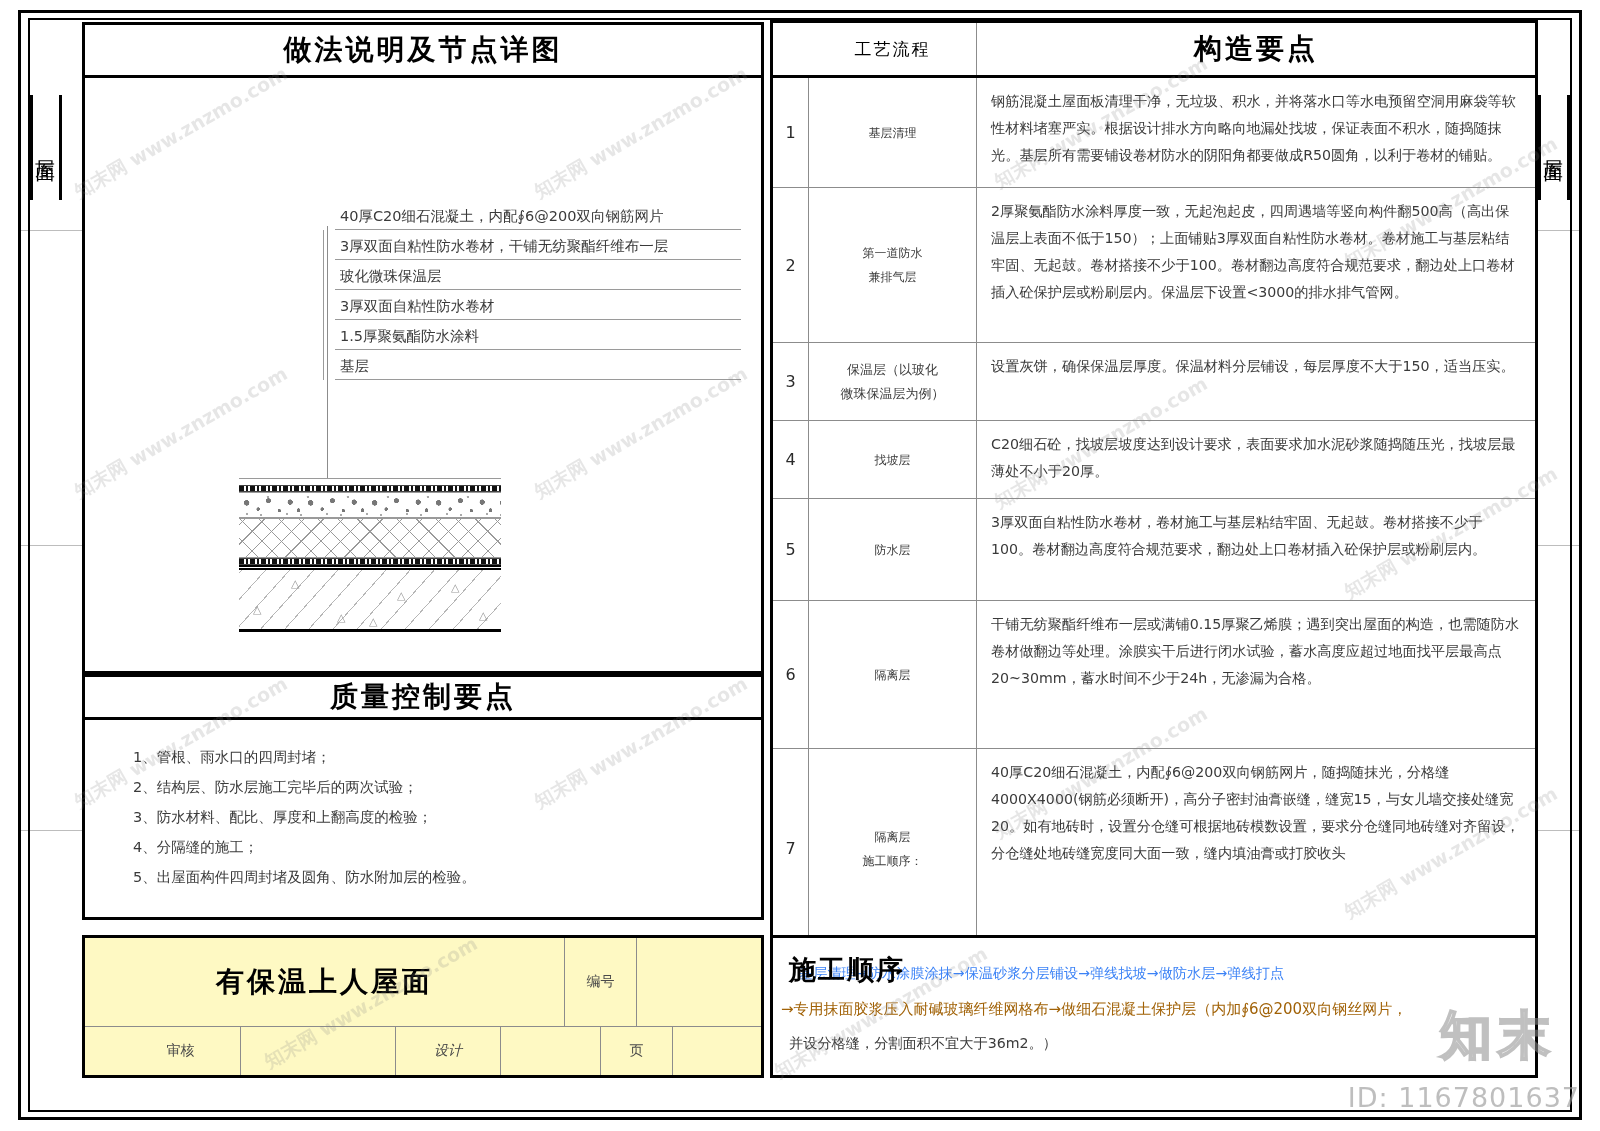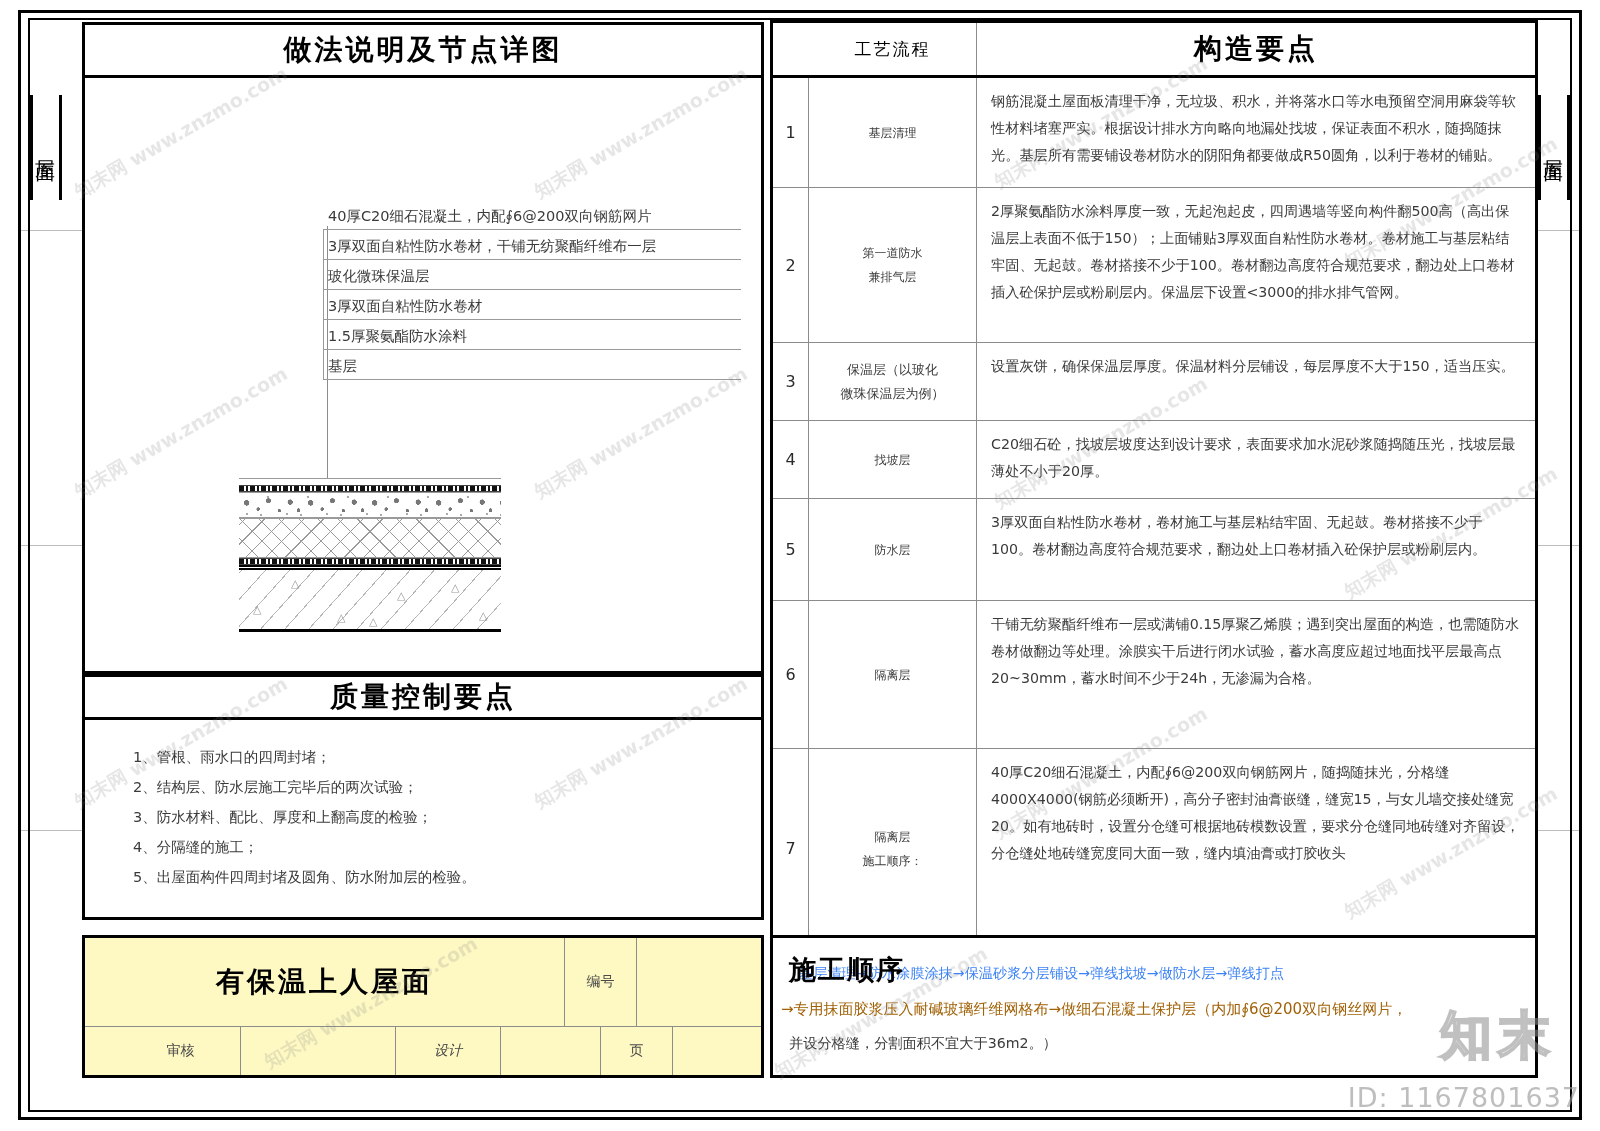--- a/index.html
+++ b/index.html
@@ -74,20 +74,21 @@
     border-bottom: 3px solid #000;
     background: #fff;
     overflow: hidden;
   }
 
   
   .layer-stack {
     position: absolute;
     left: 238px; top: 122px;
     width: 418px;
+    padding-left: 12px;
   }
   .layer-row {
     position: relative;
     height: 30px;
     border-bottom: 1px solid #9a9a9a;
   }
   .layer-row .lbl {
     position: absolute;
     left: 5px; bottom: 3px;
     font-size: 14.5px;

